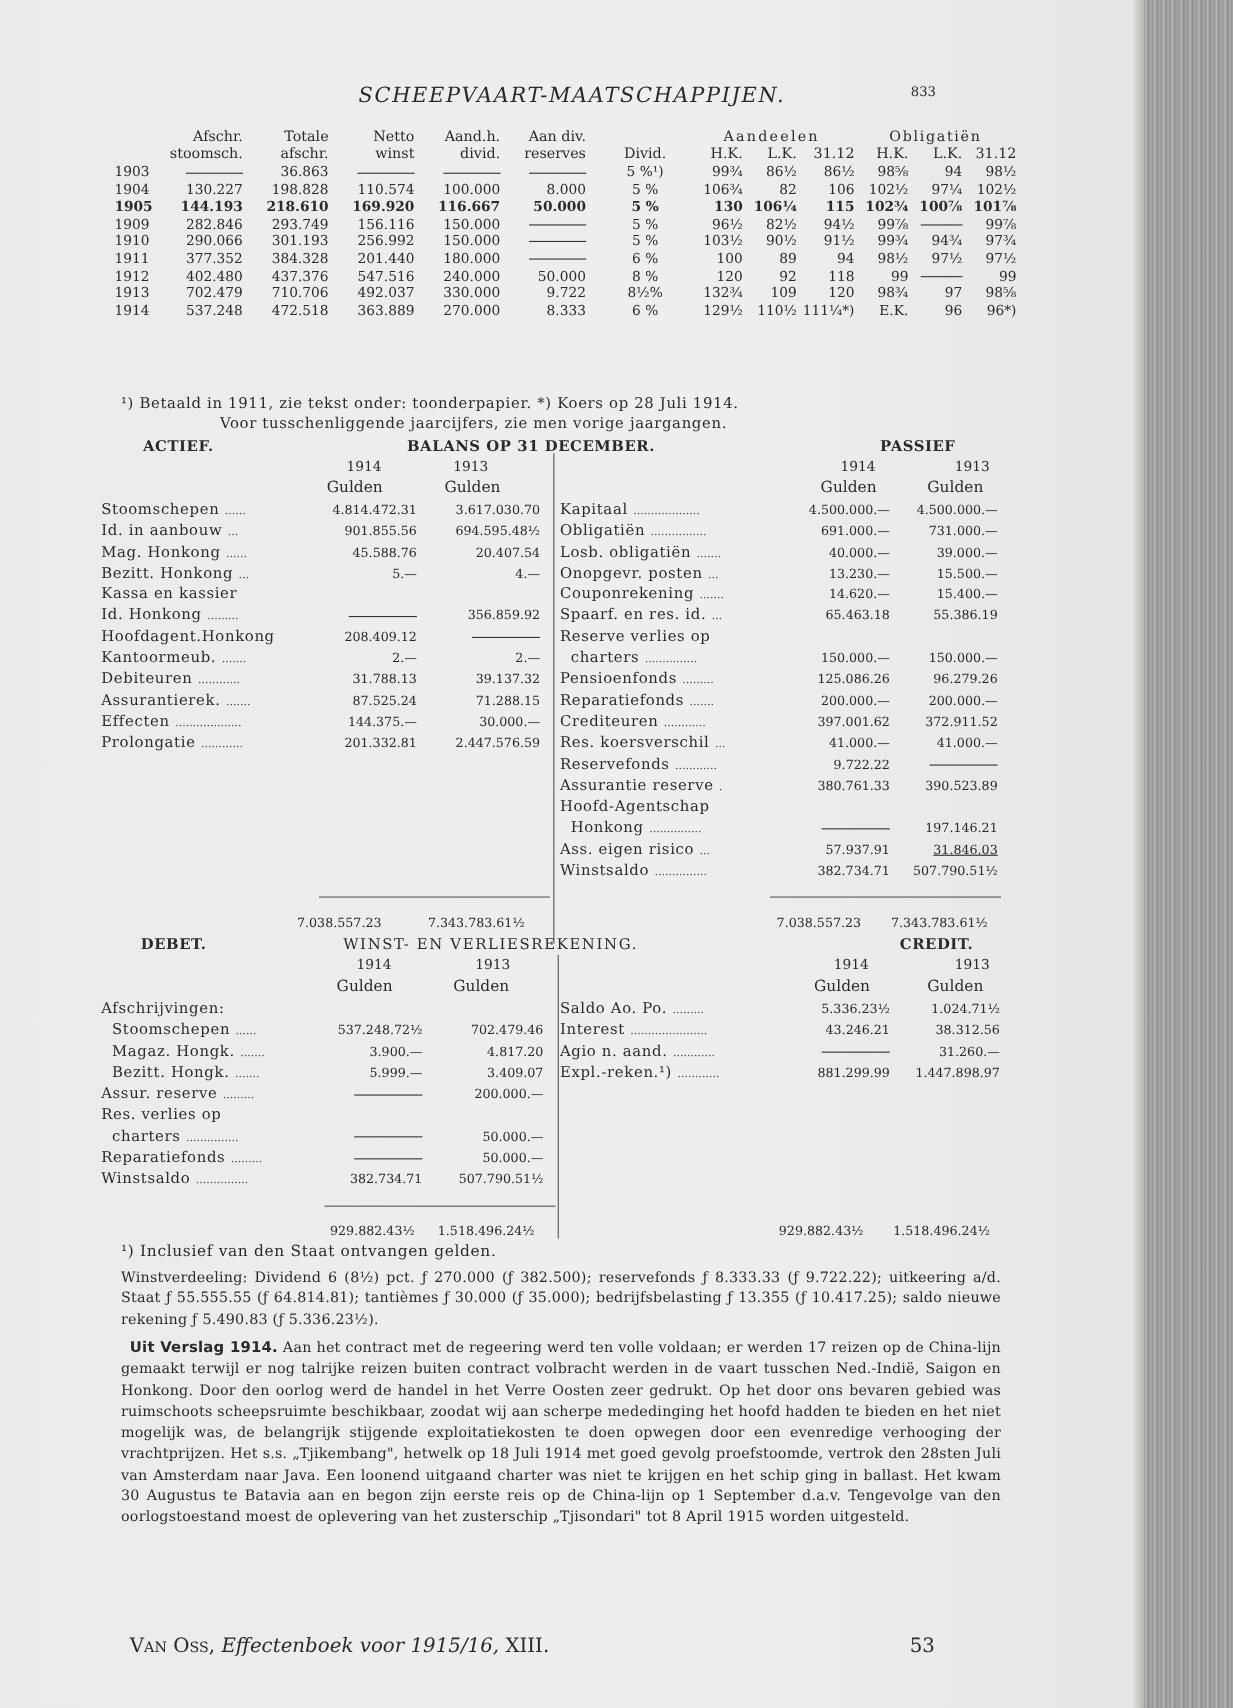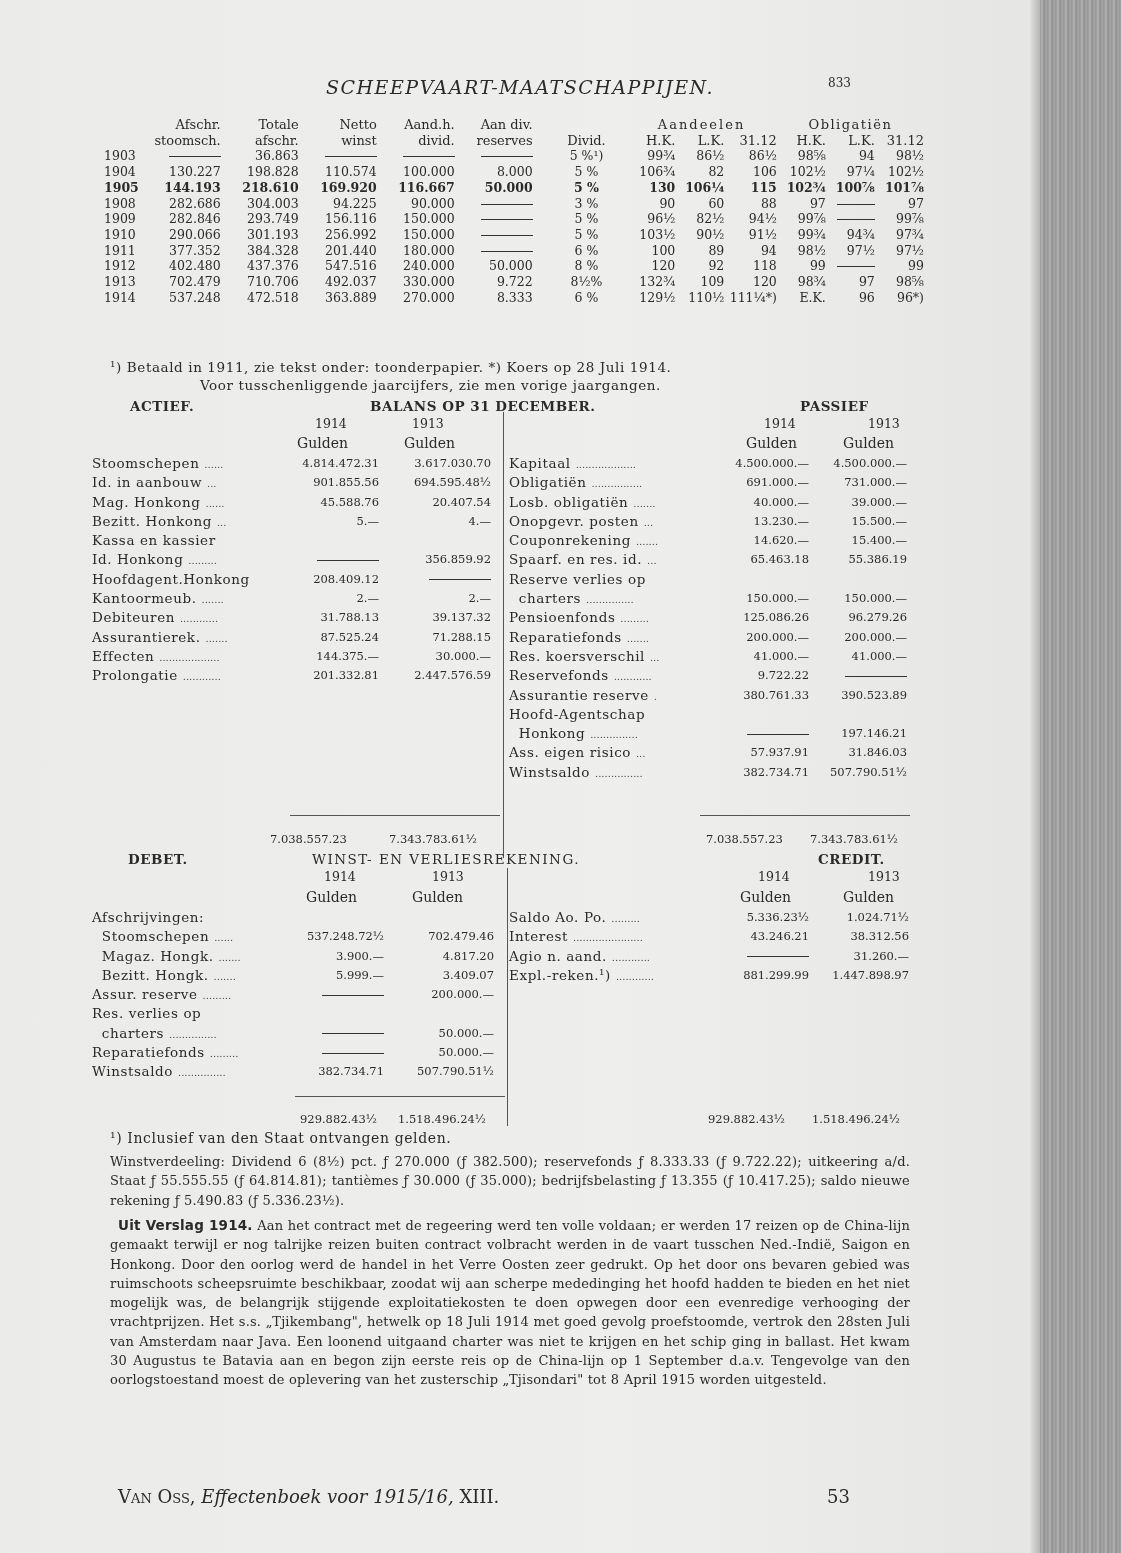--- a/index.html
+++ b/index.html
@@ -128,35 +128,20 @@
           <td class="c-n">50.000</td>
           <td class="c-div">5 %</td>
           <td class="c-q">130</td>
           <td class="c-q">106¼</td>
           <td class="c-q">115</td>
           <td class="c-q">102¾</td>
           <td class="c-q">100⅞</td>
           <td class="c-q">101⅞</td>
         </tr>
         <tr>
-          <td class="c-yr">1908</td>
-          <td class="c-n">282.686</td>
-          <td class="c-n">304.003</td>
-          <td class="c-n">94.225</td>
-          <td class="c-n">90.000</td>
-          <td class="c-n"><span class="dash"></span></td>
-          <td class="c-div">3 %</td>
-          <td class="c-q">90</td>
-          <td class="c-q">60</td>
-          <td class="c-q">88</td>
-          <td class="c-q">97</td>
-          <td class="c-q"><span class="dash-s"></span></td>
-          <td class="c-q">97</td>
-        </tr>
-        <tr>
           <td class="c-yr">1909</td>
           <td class="c-n">282.846</td>
           <td class="c-n">293.749</td>
           <td class="c-n">156.116</td>
           <td class="c-n">150.000</td>
           <td class="c-n"><span class="dash"></span></td>
           <td class="c-div">5 %</td>
           <td class="c-q">96½</td>
           <td class="c-q">82½</td>
           <td class="c-q">94½</td>
@@ -368,20 +353,25 @@
       <span class="lbl"><span style="white-space: pre;">Pensioenfonds</span> <span class="dots">.........</span></span>
       <span class="v1" style="right: 100px;">125.086.26</span>
       <span class="v1" style="right: 2px;">96.279.26</span>
     </div>
     <div class="row">
       <span class="lbl"><span style="white-space: pre;">Reparatiefonds</span> <span class="dots">.......</span></span>
       <span class="v1" style="right: 100px;">200.000.—</span>
       <span class="v1" style="right: 2px;">200.000.—</span>
     </div>
     <div class="row">
+      <span class="lbl"><span style="white-space: pre;">Crediteuren</span> <span class="dots">............</span></span>
+      <span class="v1" style="right: 100px;">397.001.62</span>
+      <span class="v1" style="right: 2px;">372.911.52</span>
+    </div>
+    <div class="row">
       <span class="lbl"><span style="white-space: pre;">Res. koersverschil</span> <span class="dots">...</span></span>
       <span class="v1" style="right: 100px;">41.000.—</span>
       <span class="v1" style="right: 2px;">41.000.—</span>
     </div>
     <div class="row">
       <span class="lbl"><span style="white-space: pre;">Reservefonds</span> <span class="dots">............</span></span>
       <span class="v1" style="right: 100px;">9.722.22</span>
       <span class="v1" style="right: 2px;"><span class="small-dash"></span></span>
     </div>
     <div class="row">
@@ -395,21 +385,21 @@
       <span class="v1" style="right: 2px;"></span>
     </div>
     <div class="row">
       <span class="lbl"><span style="white-space: pre;">  Honkong</span> <span class="dots">...............</span></span>
       <span class="v1" style="right: 100px;"><span class="small-dash"></span></span>
       <span class="v1" style="right: 2px;">197.146.21</span>
     </div>
     <div class="row">
       <span class="lbl"><span style="white-space: pre;">Ass. eigen risico</span> <span class="dots">...</span></span>
       <span class="v1" style="right: 100px;">57.937.91</span>
-      <span class="v1" style="right: 2px;">31.846.03</span>
+      <span class="v1" style="right: 2px; text-decoration: underline;">31.846.03</span>
     </div>
     <div class="row">
       <span class="lbl"><span style="white-space: pre;">Winstsaldo</span> <span class="dots">...............</span></span>
       <span class="v1" style="right: 100px;">382.734.71</span>
       <span class="v1" style="right: 2px;">507.790.51½</span>
     </div>
   </div>
 
 <div class="hline" style="left:290px;top:815px;width:210px;"></div>
 <div class="hline" style="left:700px;top:815px;width:210px;"></div>

